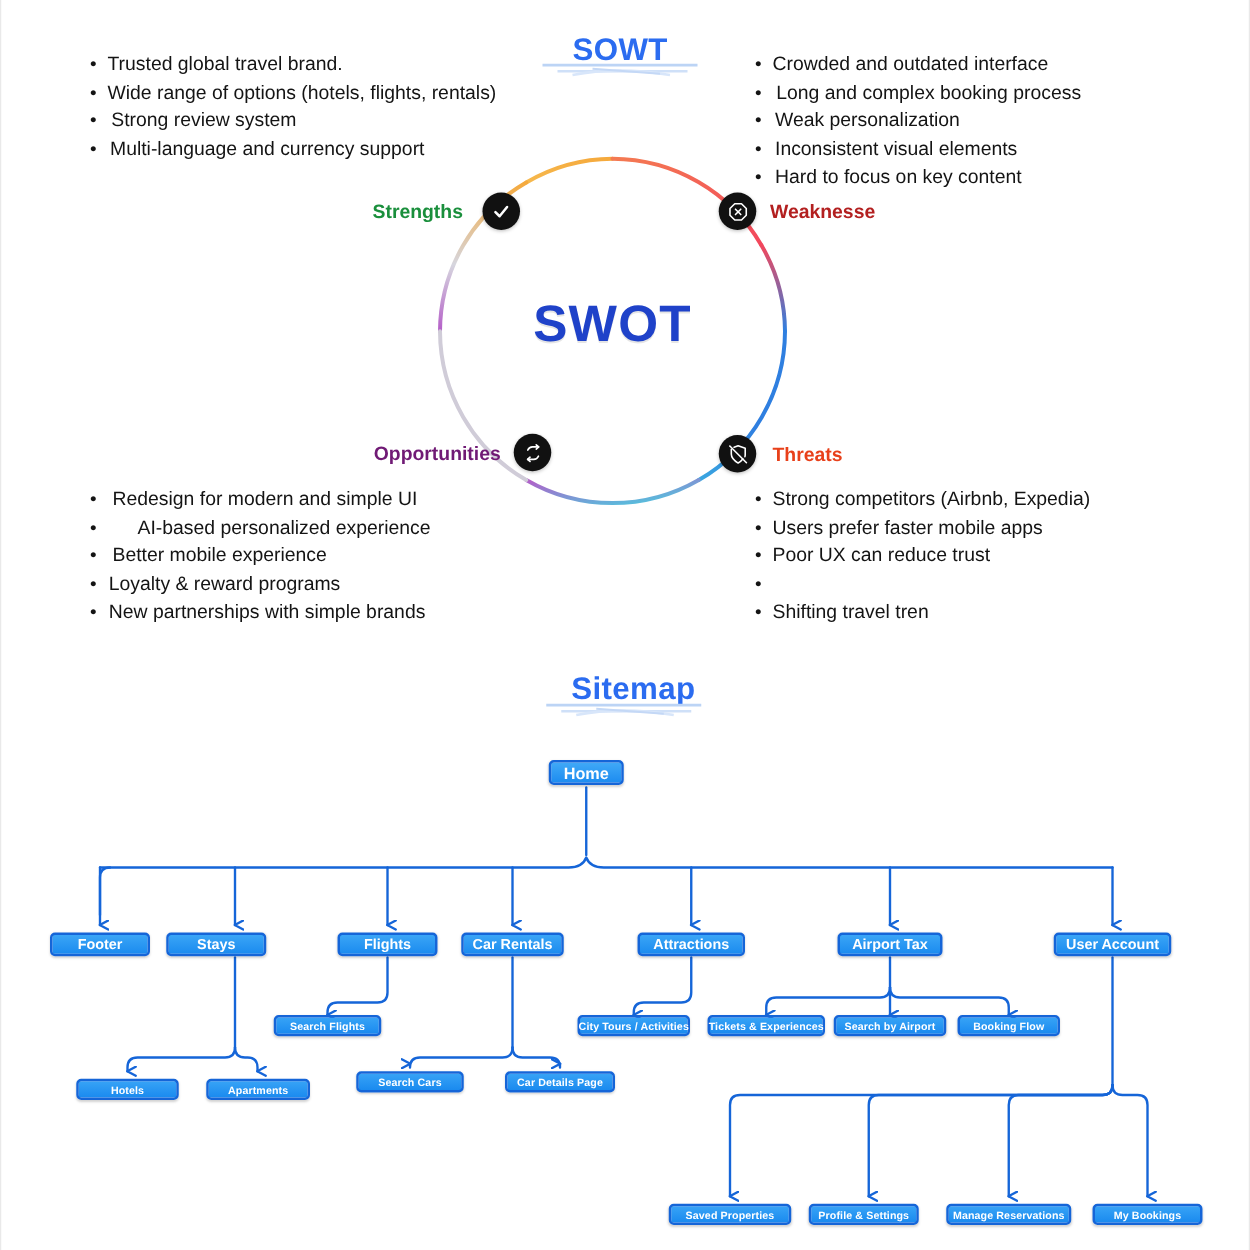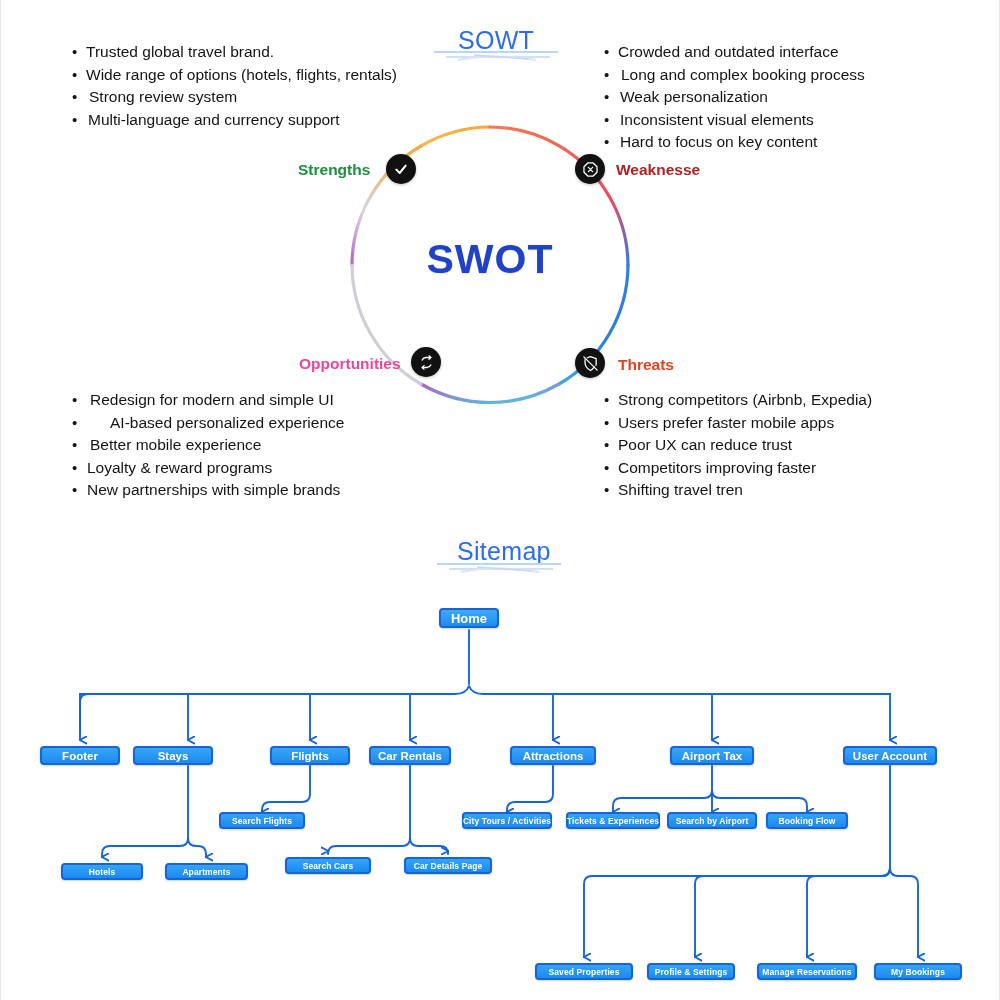--- a/index.html
+++ b/index.html
@@ -10,21 +10,21 @@
     color:#1a1a1a;
     position:relative;
   }
   .page-edge-left{position:absolute;left:0;top:0;width:1px;height:1000px;background:#e9e9e9;}
   .page-edge-right{position:absolute;right:0;top:0;width:1px;height:1000px;background:#e9e9e9;}
 
   
   .section-title{
     position:absolute;
     font-size:25px;
-    font-weight:400;
+    font-weight:700;
     color:#2b6cf0;
     letter-spacing:.3px;
     white-space:nowrap;
   }
   .title-underline{position:absolute;pointer-events:none;}
 
   
   .bullets{position:absolute;font-size:15.5px;line-height:22.6px;color:#141414;}
   .bullets .row{display:flex;align-items:flex-start;margin-bottom:0px;}
   .bullets .dot{width:14px;flex:0 0 14px;text-align:left;font-size:15px;line-height:22.6px;}
@@ -154,21 +154,20 @@
   <div class="row">
     <span class="dot">•</span>
     <span class="txt">Users prefer faster mobile apps</span>
     </div>
   <div class="row">
     <span class="dot">•</span>
     <span class="txt">Poor UX can reduce trust</span>
     </div>
   <div class="row">
     <span class="dot">•</span>
-    <span class="txt">Competitors improving faster</span>
     </div>
   <div class="row">
     <span class="dot">•</span>
     <span class="txt">Shifting travel tren</span>
     </div>
 </div>
 
 <div id="swot-wrap">
   <svg width="290" height="290" viewBox="0 0 290 290">
     <defs>
@@ -205,21 +204,21 @@
     <path d="M 264 76 A 138 138 0 0 1 283 145" fill="none" stroke="url(#gR)" stroke-width="3.2" stroke-linecap="round"></path>
     <path d="M 283 145 A 138 138 0 0 1 214 264" fill="none" stroke="url(#gBR)" stroke-width="3.2" stroke-linecap="round"></path>
     <path d="M 214 264 A 138 138 0 0 1 76 264" fill="none" stroke="url(#gBL)" stroke-width="3.2" stroke-linecap="round"></path>
     <path d="M 76 264 A 138 138 0 0 1 7 145" fill="none" stroke="#d0ccd8" stroke-width="3.2" stroke-linecap="round"></path>
   </svg>
   <div class="swot-word">SWOT</div>
 </div>
 
 <div class="quad-label" style="left:298px;top:161px;color:#1a8f3c;">Strengths</div>
 <div class="quad-label" style="left:616px;top:161px;color:#b32020;">Weaknesse</div>
-<div class="quad-label" style="left:299px;top:355px;color:#ec4899;">Opportunities</div>
+<div class="quad-label" style="left:299px;top:355px;color:#701a75;">Opportunities</div>
 <div class="quad-label" style="left:618px;top:356px;color:#e8401a;">Threats</div>
 
 <div class="node-badge" style="left:386px;top:154px;">
   <span>
     <svg width="16" height="16" viewBox="0 0 24 24" fill="none" stroke="#ffffff" stroke-width="3" stroke-linecap="round" stroke-linejoin="round">
         <path d="M5 13 L10 18 L19 7"></path>
       </svg>
   </span>
 </div>
 <div class="node-badge" style="left:575px;top:154px;">

